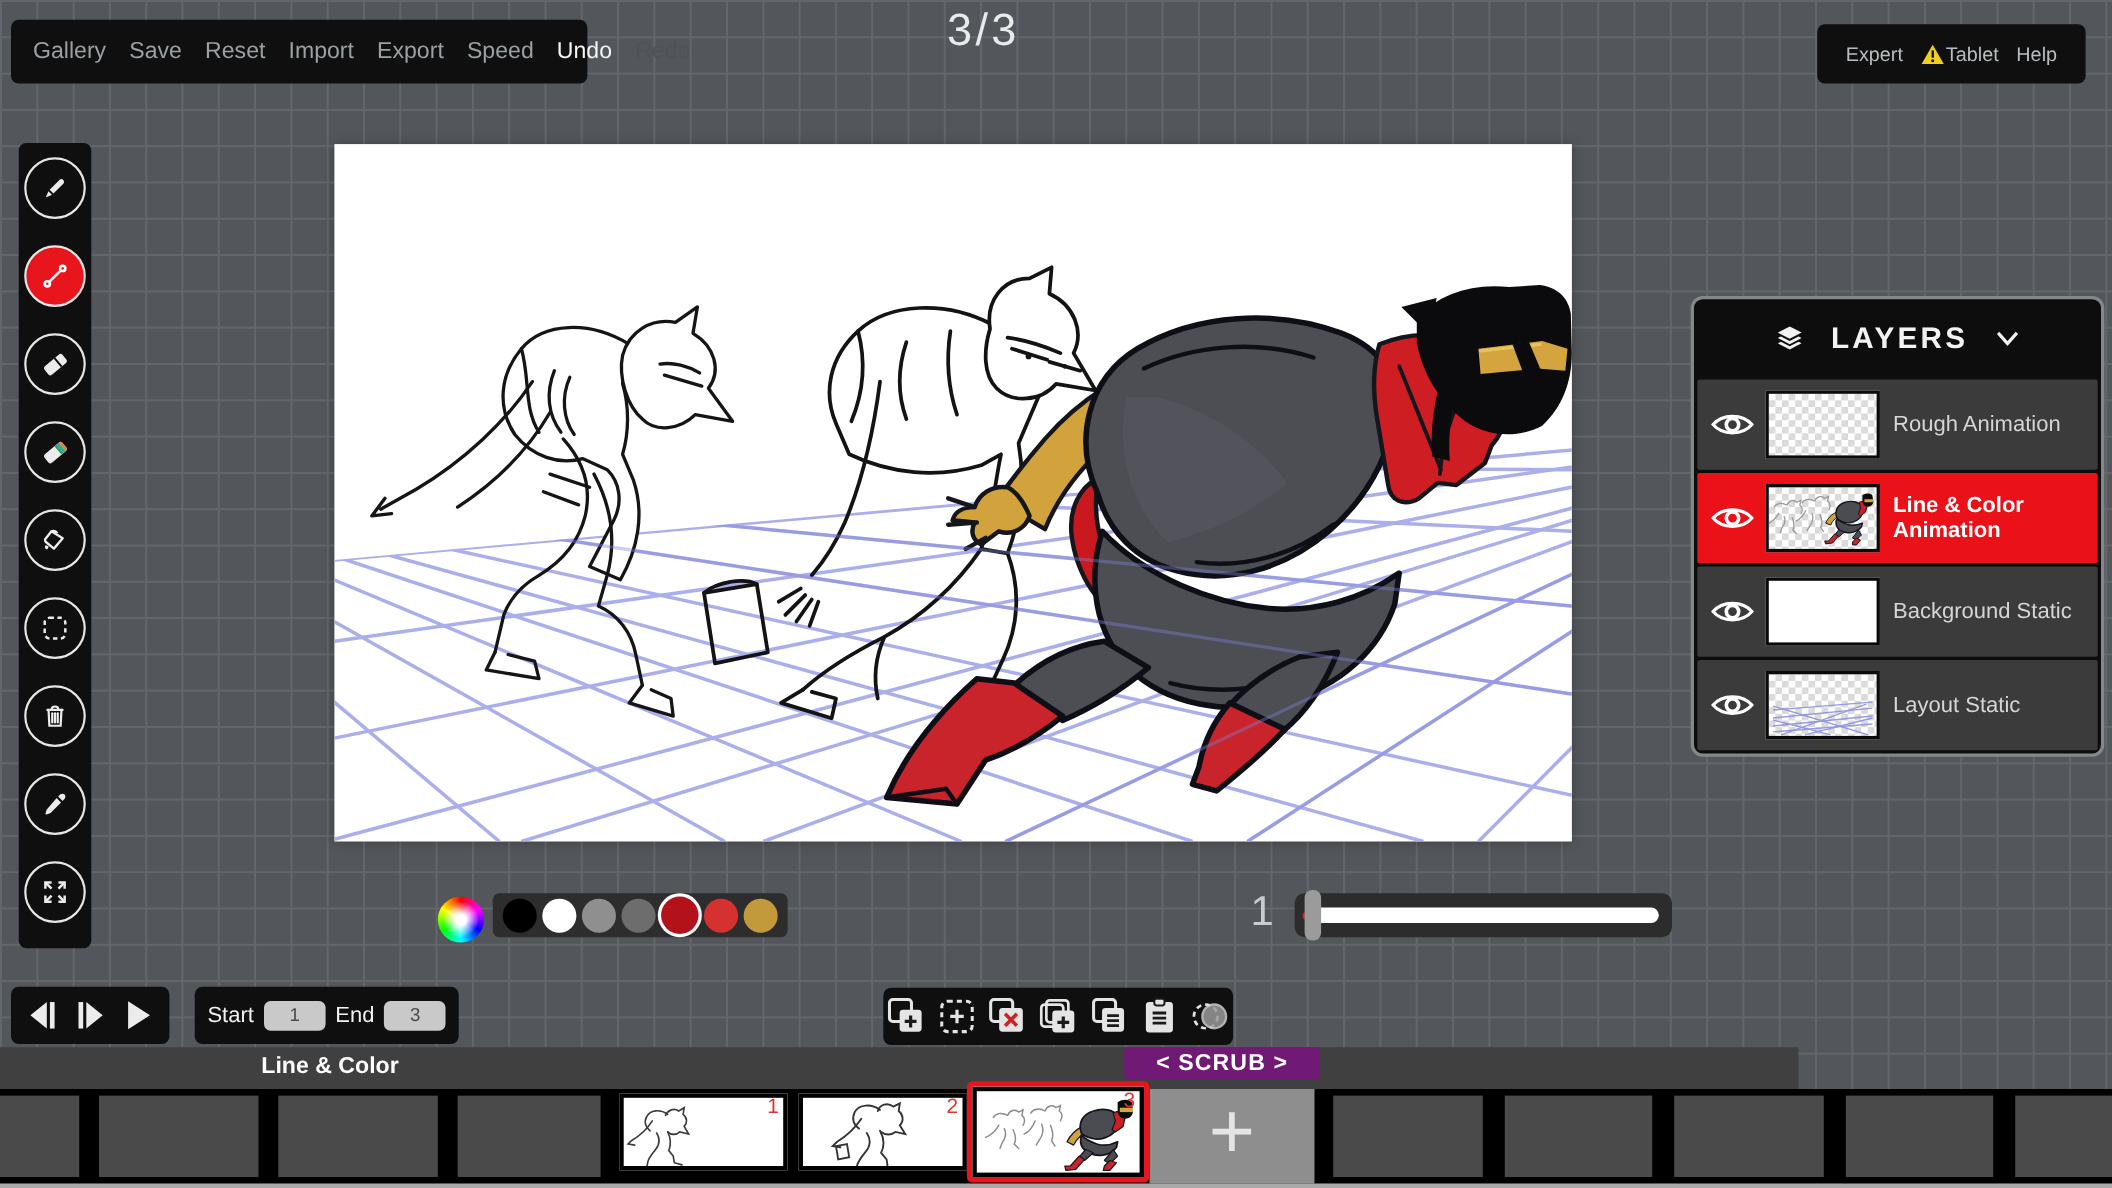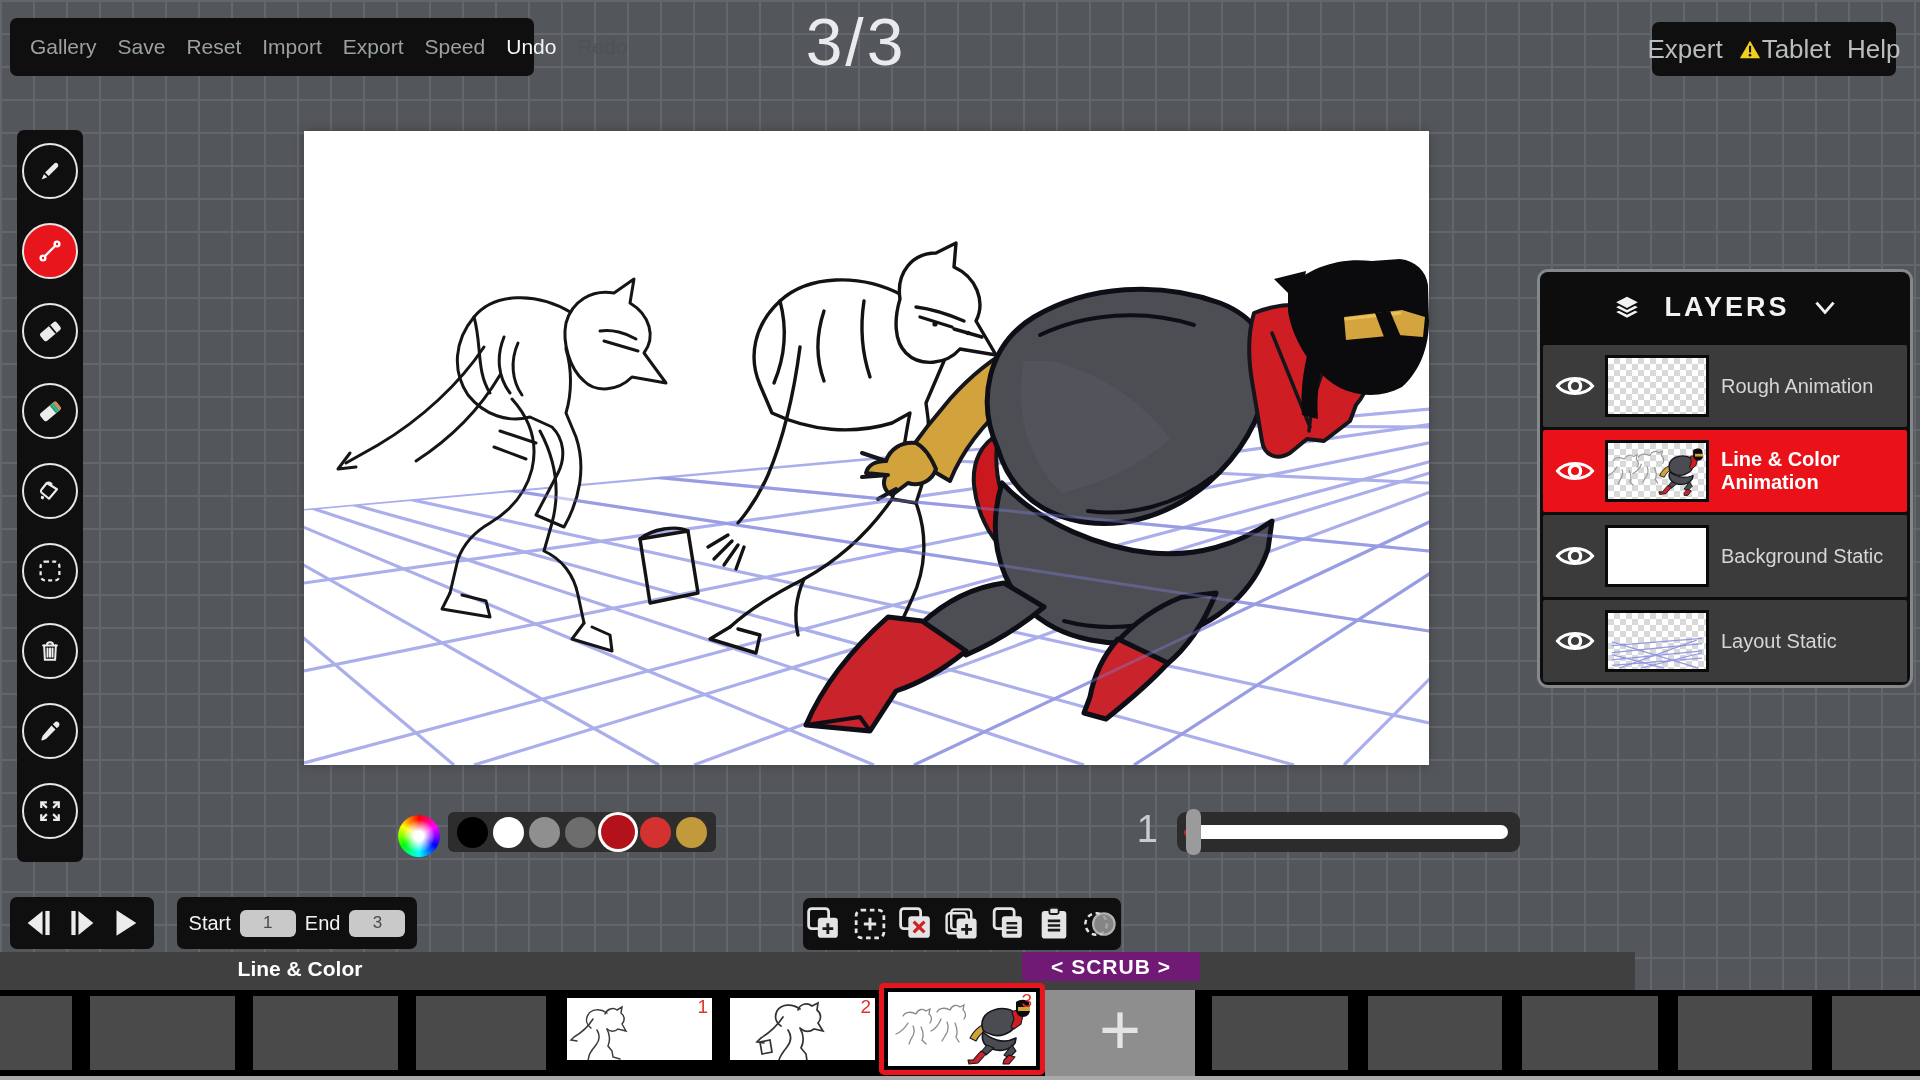--- a/index.html
+++ b/index.html
@@ -14,24 +14,24 @@
     background-size:33px 33px;
   }
   .panel { background:#0f0f0f; border-radius:7px; position:absolute; }
 
   
   .menu-bar { left:10px; top:18px; width:524px; height:58px; display:flex; align-items:center; gap:21px; padding:0 20px; }
   .menu-item { font-size:21px; color:#9aa0a3; cursor:default; white-space:nowrap; }
   .menu-item.hl { color:#f4f4f4; }
   .menu-item.dim { color:#4e5356; }
 
-  .frame-counter { position:absolute; left:776px; top:4px; width:160px; text-align:center; font-size:66px; color:#e8eaeb; letter-spacing:3px; }
+  .frame-counter { position:absolute; left:814px; top:4px; width:160px; text-align:center; font-size:41px; color:#e8eaeb; letter-spacing:3px; }
 
   .right-menu { left:1652px; top:22px; width:244px; height:54px; display:flex; align-items:center; justify-content:center; gap:16px; }
-  .right-menu .menu-item { font-size:26px; color:#b9bdbf; }
+  .right-menu .menu-item { font-size:18px; color:#b9bdbf; }
   .tablet-wrap { display:flex; align-items:center; gap:1px; }
 
   
   .toolbar { left:17px; top:130px; width:66px; height:732px; padding-top:13px; display:flex; flex-direction:column; align-items:center; gap:24px; }
   .tool { width:56px; height:56px; border-radius:50%; border:2.5px solid #e6e6e6; background:transparent; display:flex; align-items:center; justify-content:center; flex:0 0 auto; }
   .tool.selected { background:#e8151d; }
 
   
   .canvas { position:absolute; left:304px; top:131px; width:1125px; height:634px; background:#fff; box-shadow:0 0 10px rgba(0,0,0,0.25); }
   .canvas svg { display:block; }

